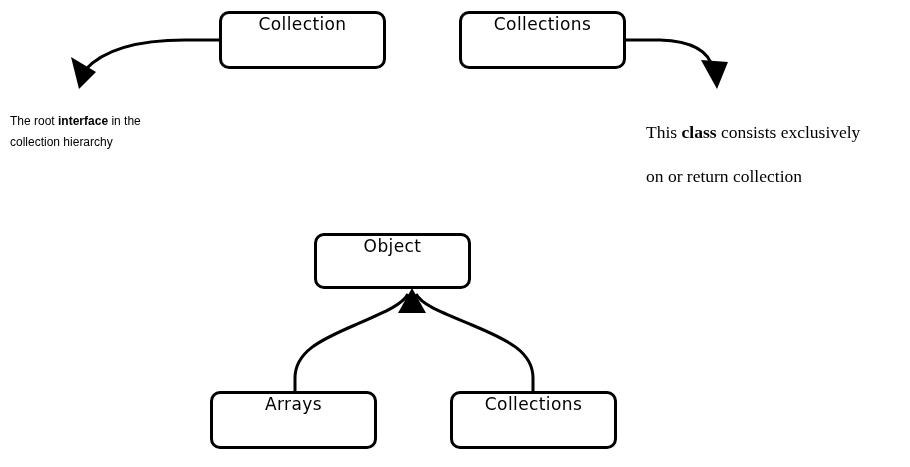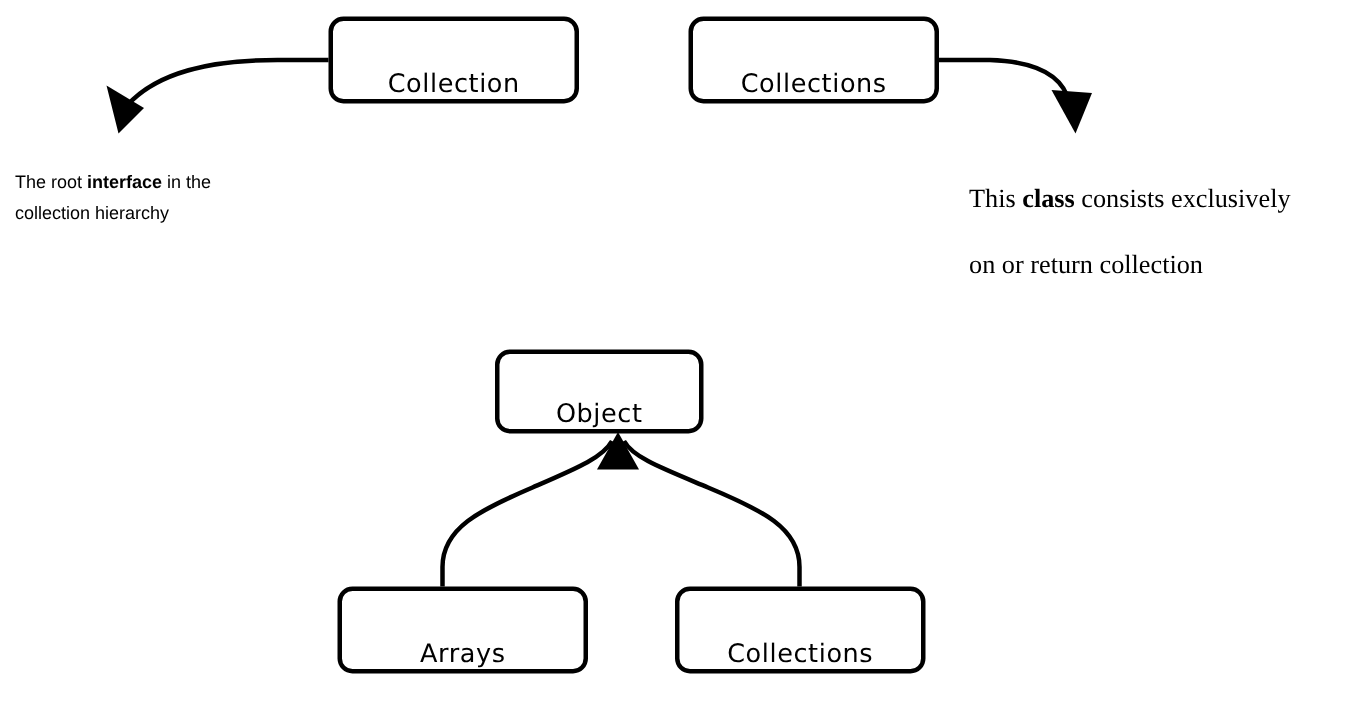--- a/index.html
+++ b/index.html
@@ -15,32 +15,32 @@
     overflow: hidden;
     font-family: "DejaVu Sans", sans-serif;
   }
   .node {
     position: absolute;
     box-sizing: border-box;
     border: 3px solid #000000;
     border-radius: 10px;
     background: #ffffff;
     display: flex;
-    align-items: flex-end;
+    align-items: flex-start;
     justify-content: center;
     color: #000000;
     font-family: "DejaVu Sans", sans-serif;
     font-size: 17px;
     letter-spacing: 0.4px;
     z-index: 2;
   }
   #node-collection   { left: 219px; top: 11px;  width: 167px; height: 58px; }
   #node-collections  { left: 459px; top: 11px;  width: 167px; height: 58px; }
-  #node-object       { left: 330px; top: 233px; width: 139px; height: 56px; }
-  #node-arrays       { left: 225px; top: 391px; width: 167px; height: 58px; }
+  #node-object       { left: 314px; top: 233px; width: 157px; height: 56px; }
+  #node-arrays       { left: 210px; top: 391px; width: 167px; height: 58px; }
   #node-collections2 { left: 450px; top: 391px; width: 167px; height: 58px; }
 
   #edges {
     position: absolute;
     left: 0;
     top: 0;
     width: 910px;
     height: 467px;
     z-index: 1;
   }

